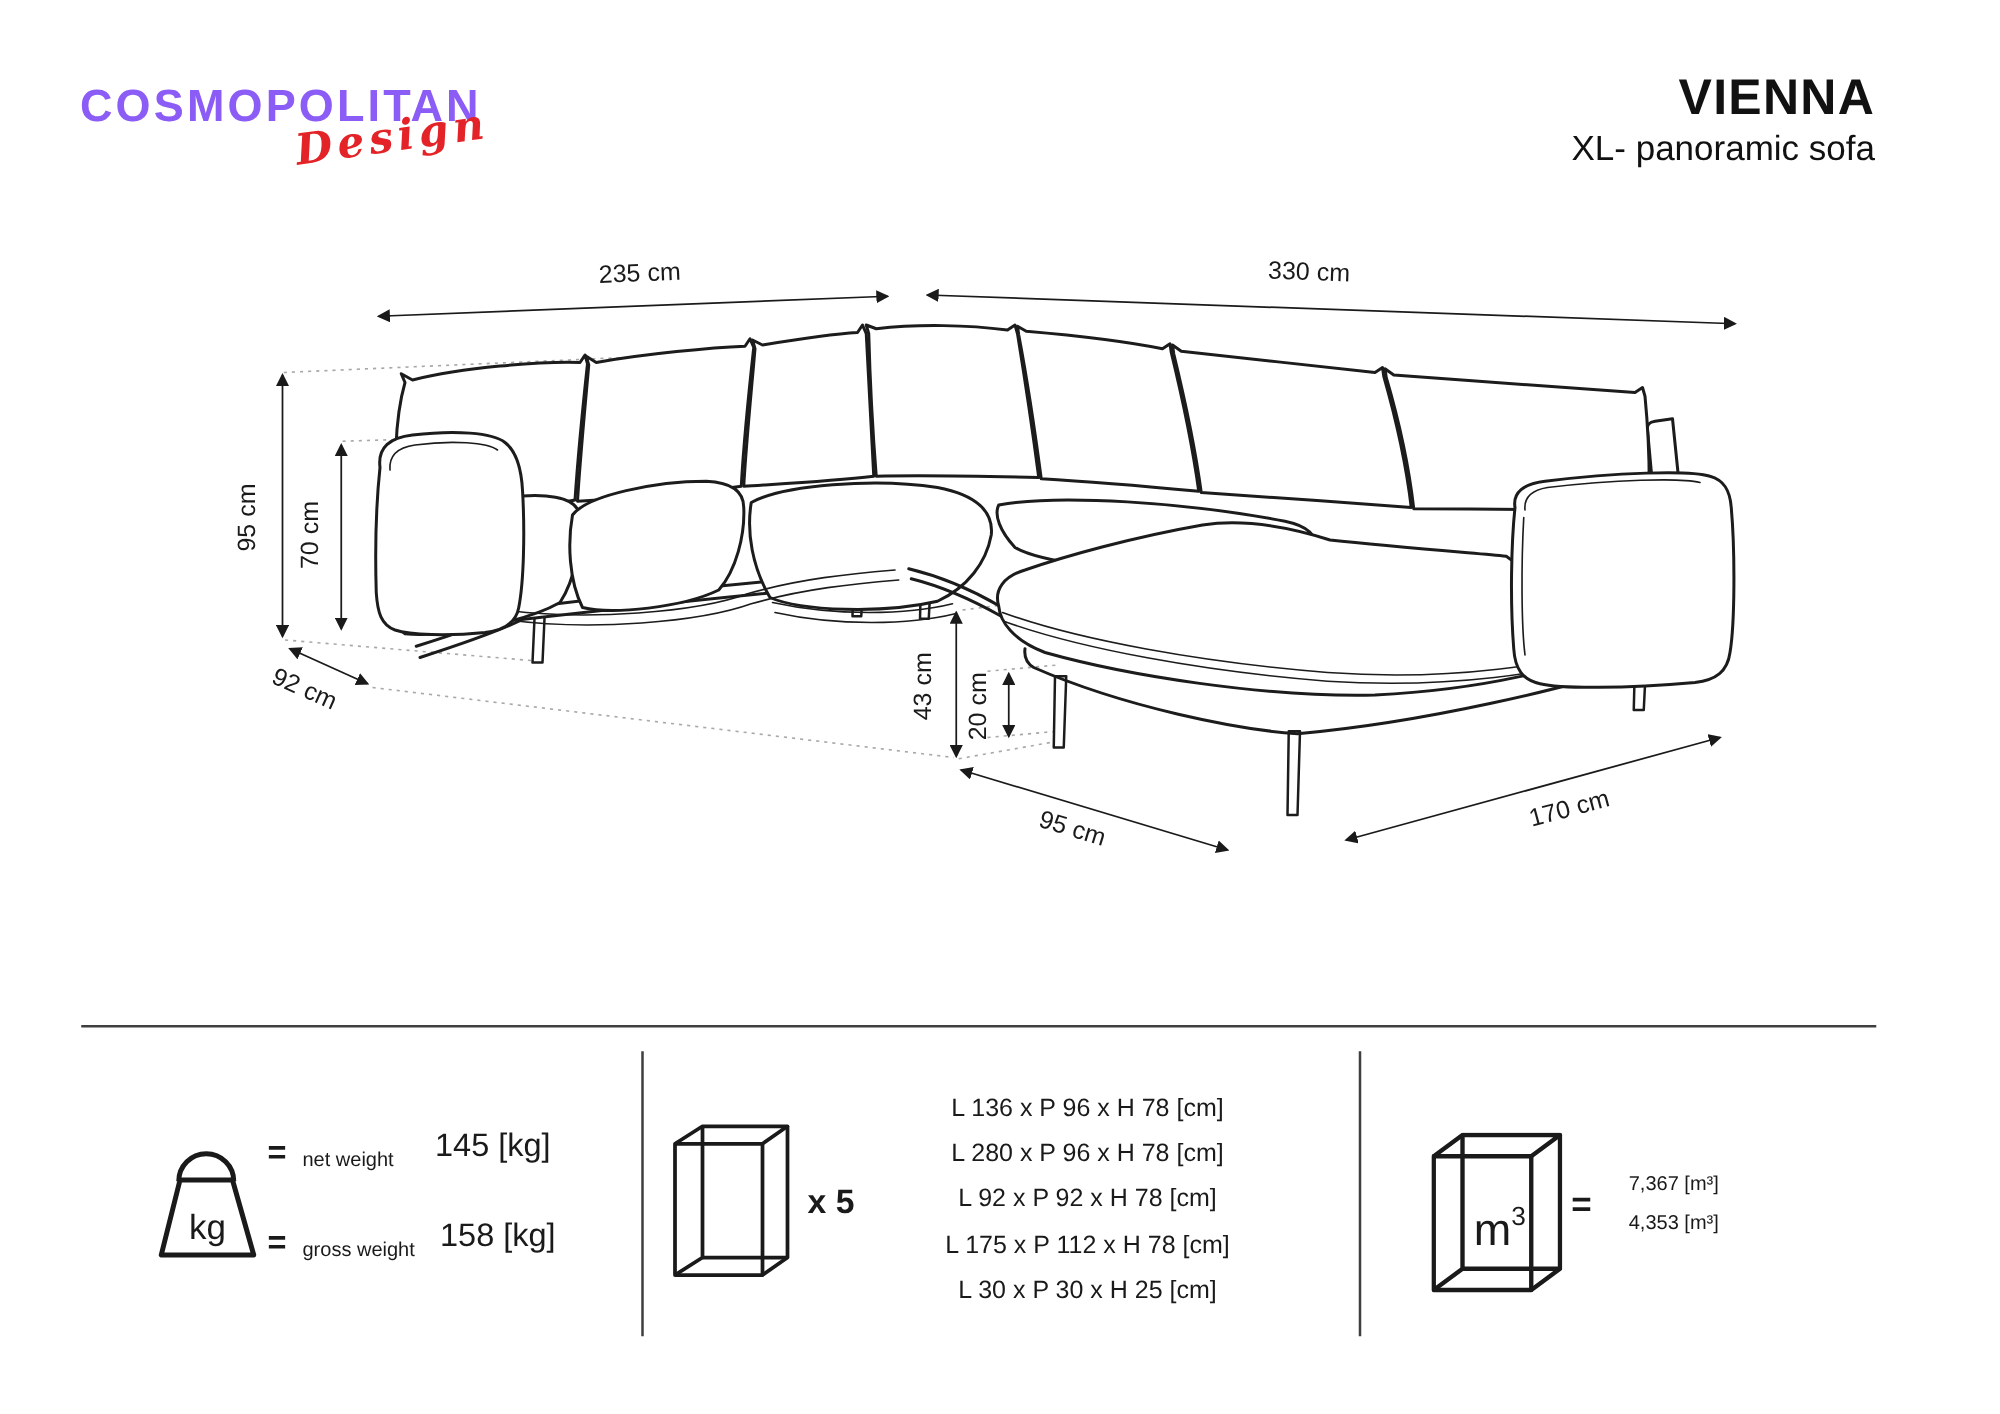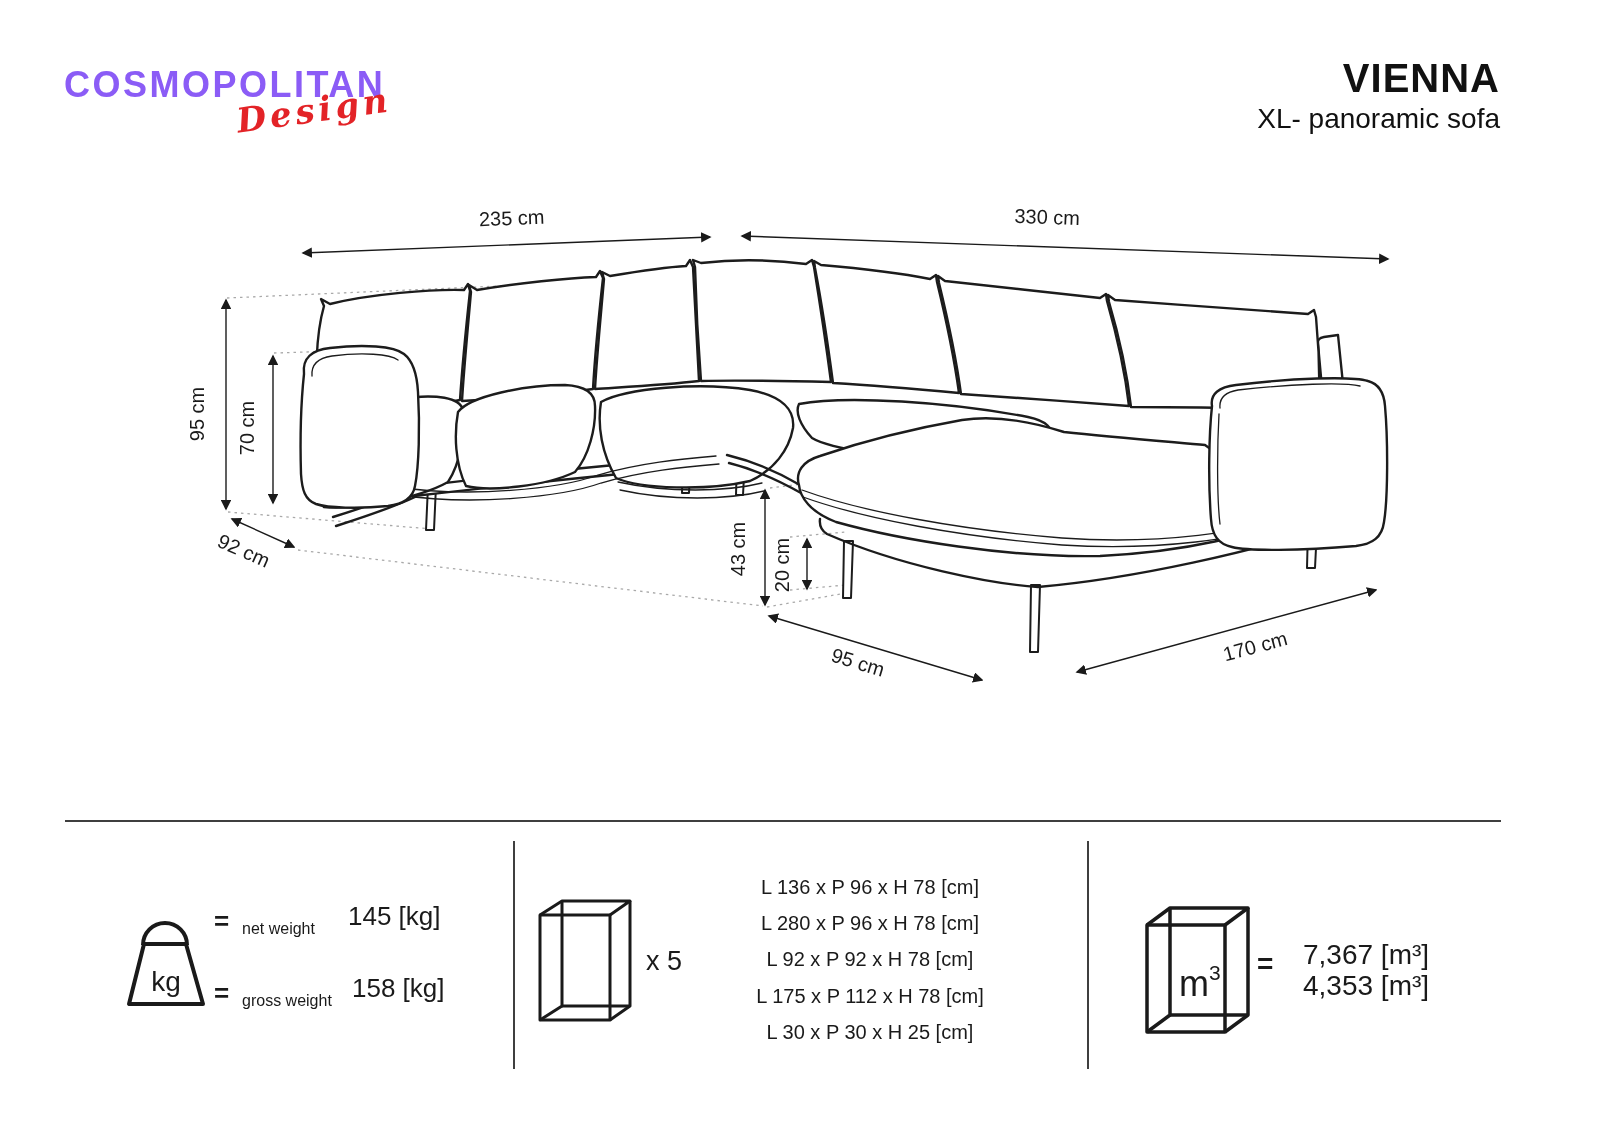--- a/index.html
+++ b/index.html
@@ -18,22 +18,22 @@
   
   #diagram{left:0;top:0;width:1600px;height:1131px;}
   
   .footer-rule{left:65px;top:820px;width:1436px;height:2px;background:#3f3f3f;}
   .vdiv{top:841px;width:2px;height:228px;background:#3f3f3f;}
   .vdiv1{left:513px;} .vdiv2{left:1087px;}
   .eq{font-size:26px;font-weight:700;}
   .small-label{font-size:16px;}
   .big-value{font-size:26px;margin-left:17px;}
   .pkg-line{left:700px;width:340px;text-align:center;font-size:20px;white-space:nowrap;}
-  .vol-line{left:1303px;font-size:28px;white-space:nowrap;}
-  .mult{font-size:27px;}
+  .vol-line{left:1303px;font-size:16px;white-space:nowrap;}
+  .mult{font-size:27px;font-weight:bold;}
 </style>
 </head>
 <body>
 
 <div class="abs brand-name">COSMOPOLITAN</div>
 <div class="abs brand-script">Design</div>
 <div class="abs product-block">
   <div class="product-name">VIENNA</div>
   <div class="product-subtitle">XL- panoramic sofa</div>
 </div>

